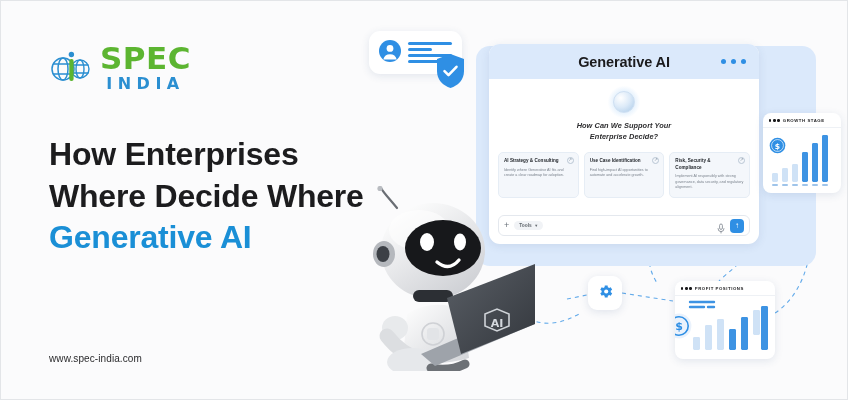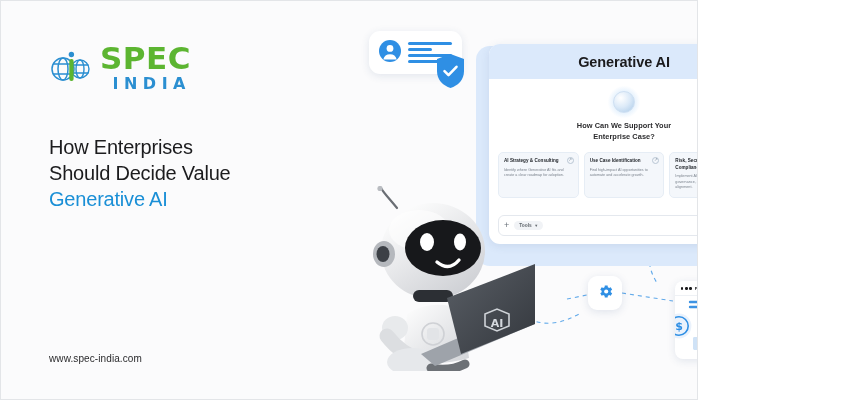--- a/index.html
+++ b/index.html
@@ -4,47 +4,47 @@
 <style>
   * { margin:0; padding:0; box-sizing:border-box; }
   html,body { width:848px; height:400px; }
   body {
     font-family:"Liberation Sans", sans-serif;
     background:#ffffff;
     overflow:hidden;
   }
   #banner {
     position:relative;
-    width:698px; height:400px;
+    width:848px; height:400px;
     background:#fbfbfc;
     border:1px solid #e3e5e8;
     overflow:hidden;
   }
 
   
   #logo {
     position:absolute; left:48px; top:42px;
     display:flex; align-items:center; gap:7px;
   }
   #logo .globe { width:44px; height:44px; flex:0 0 auto; }
   #logo .wordmark { display:flex; flex-direction:column; line-height:1; }
   #logo .spec {
     font-size:31px; font-weight:700; color:#5cb531;
     letter-spacing:.5px; font-family:"DejaVu Sans", sans-serif;
   }
   #logo .india {
     font-size:16px; font-weight:700; color:#2b8fd1;
-    letter-spacing:5.5px; text-align:right; margin-top:2px;
+    letter-spacing:5.5px; text-align:center; margin-top:2px;
     font-family:"DejaVu Sans", sans-serif;
   }
 
   #headline {
     position:absolute; left:48px; top:133px;
     width:330px;
-    font-size:20px; font-weight:400; line-height:1.30;
+    font-size:32px; font-weight:700; line-height:1.30;
     letter-spacing:-.2px;
   }
   #headline .dark { color:#1c1c1e; }
   #headline .blue { color:#1a8fd6; }
 
   #siteurl {
     position:absolute; left:48px; top:352px;
     font-size:10px; color:#2a2a2c; letter-spacing:.1px;
   }
 
@@ -80,21 +80,21 @@
     background:radial-gradient(circle,#bcdcfa 0%,rgba(219,233,251,0) 68%);
   }
   .orb .ball {
     position:absolute; inset:0; border-radius:50%;
     background:radial-gradient(circle at 34% 30%,#ffffff 0%,#dceaf8 48%,#a9c9e8 100%);
     border:1px solid #cfe0f2;
   }
 
   .ask {
     text-align:center; font-size:7.4px; font-weight:600; color:#2c2c2e;
-    line-height:1.55; margin-bottom:9px; letter-spacing:.05px;
+    line-height:1.55; margin-bottom:9px; letter-spacing:.05px;font-style:italic;
   }
 
   .cards { display:flex; gap:5px; padding:0 9px; }
   .card {
     flex:1; background:#f4f7fb; border:1px solid #e6edf5;
     border-radius:5px; padding:5px 5px 6px; position:relative; min-height:46px;
   }
   .card-title {
     font-size:4.6px; font-weight:700; color:#23272c;
     line-height:1.45; padding-right:9px; letter-spacing:.02px;
@@ -191,21 +191,21 @@
       </svg>
     </span>
     <span class="wordmark">
       <span class="spec">SPEC</span>
       <span class="india">INDIA</span>
     </span>
   </div>
 
   <h1 id="headline">
     <span class="dark">How Enterprises</span><br>
-    <span class="dark">Should Decide Value</span><br>
+    <span class="dark">Where Decide Where</span><br>
     <span class="blue">Generative AI</span><br>
   </h1>
 
   <div id="siteurl">www.spec-india.com</div>
 
   <div id="art">
 
     <svg class="connectors" viewBox="0 0 498 400">
       <g fill="none" stroke="#2f8fe4" stroke-width="1.1" stroke-dasharray="4 4" opacity=".75">
         <path d="M452 192 C 470 240, 455 292, 424 312"></path>
@@ -252,21 +252,21 @@
           </span>
       </div>
 
       <div class="orb">
         <span class="glow"></span>
           <span class="ball"></span>
       </div>
 
       <div class="ask">
         <span>How Can We Support Your</span><br>
-        <span>Enterprise Case?</span>
+        <span>Enterprise Decide?</span>
       </div>
 
       <div class="cards">
         <div class="card">
           <span class="card-arrow">↗</span>
           <div class="card-title">AI Strategy &amp; Consulting</div>
           <div class="card-body">Identify where Generative AI fits and create a clear roadmap for adoption.</div>
         </div>
         <div class="card">
           <span class="card-arrow">↗</span>

